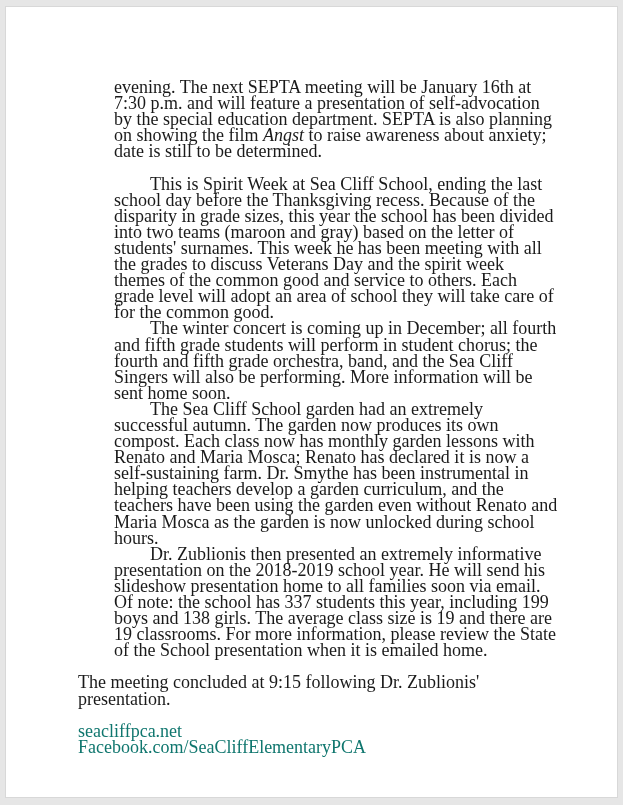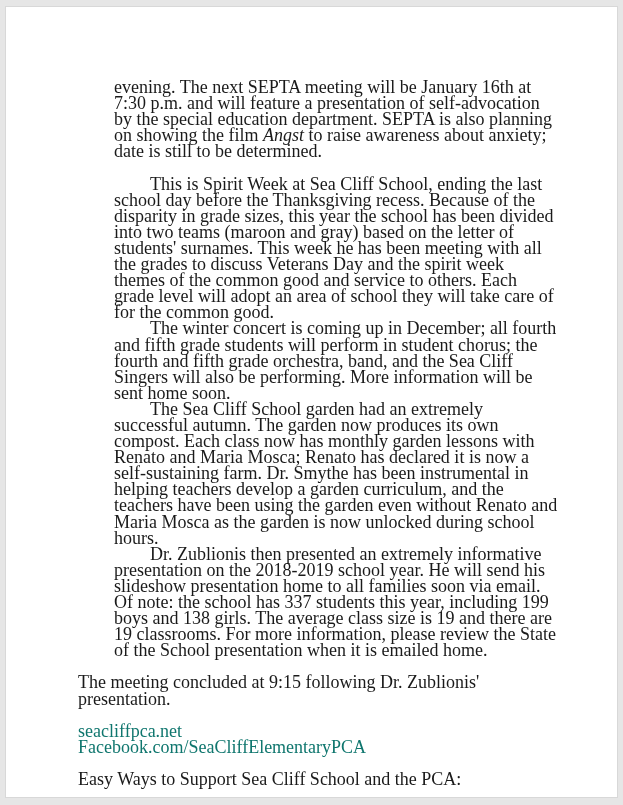--- a/index.html
+++ b/index.html
@@ -35,16 +35,15 @@
       <p class="first-indent">The winter concert is coming up in December; all fourth and fifth grade students will perform in student chorus; the fourth and fifth grade orchestra, band, and the Sea Cliff Singers will also be performing. More information will be sent home soon.</p>
       <p class="first-indent">The Sea Cliff School garden had an extremely successful autumn. The garden now produces its own compost. Each class now has monthly garden lessons with Renato and Maria Mosca; Renato has declared it is now a self-sustaining farm. Dr. Smythe has been instrumental in helping teachers develop a garden curriculum, and the teachers have been using the garden even without Renato and Maria Mosca as the garden is now unlocked during school hours.</p>
       <p class="first-indent">Dr. Zublionis then presented an extremely informative presentation on the 2018-2019 school year. He will send his slideshow presentation home to all families soon via email. Of note: the school has 337 students this year, including 199 boys and 138 girls. The average class size is 19 and there are 19 classrooms. For more information, please review the State of the School presentation when it is emailed home.</p>
     </div>
     <div class="blank"></div>
     <p>The meeting concluded at 9:15 following Dr. Zublionis' presentation.</p>
     <div class="blank"></div>
     <p><a class="link">seacliffpca.net</a></p>
     <p><a class="link">Facebook.com/SeaCliffElementaryPCA</a></p>
     <div class="blank"></div>
-    <p>Easy Ways to Support Sea Cliff School and the PCA:</p>
     <div class="blank"></div>
   </div>
 </div>
 
 </body></html>

